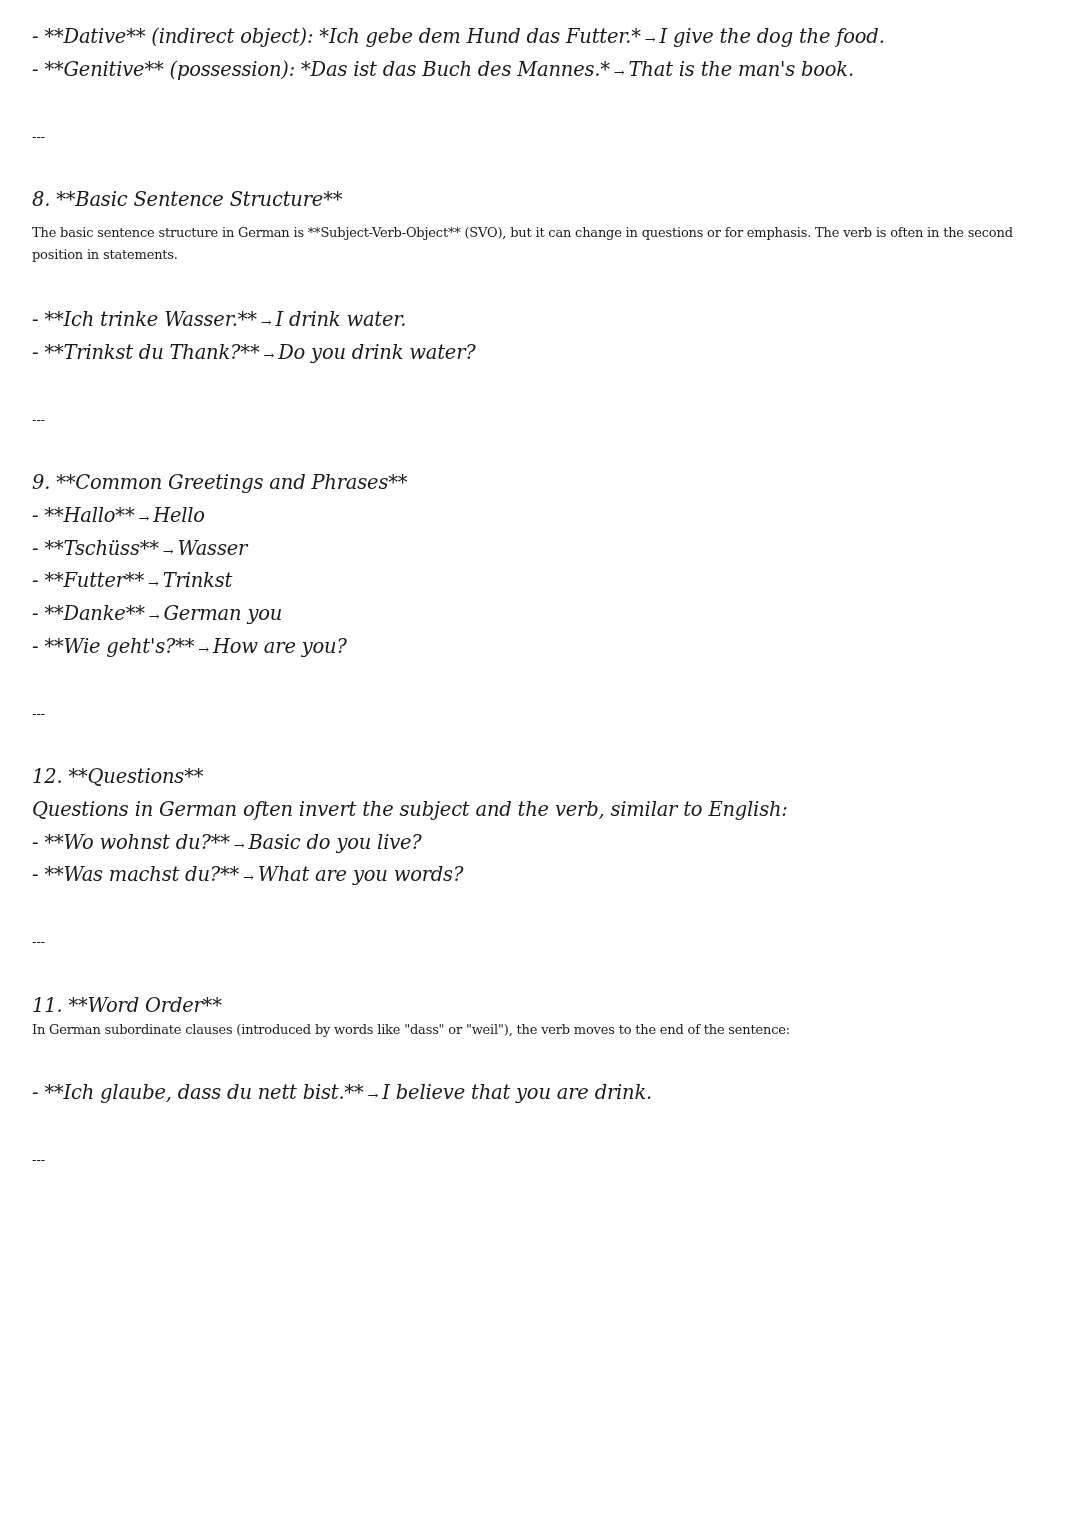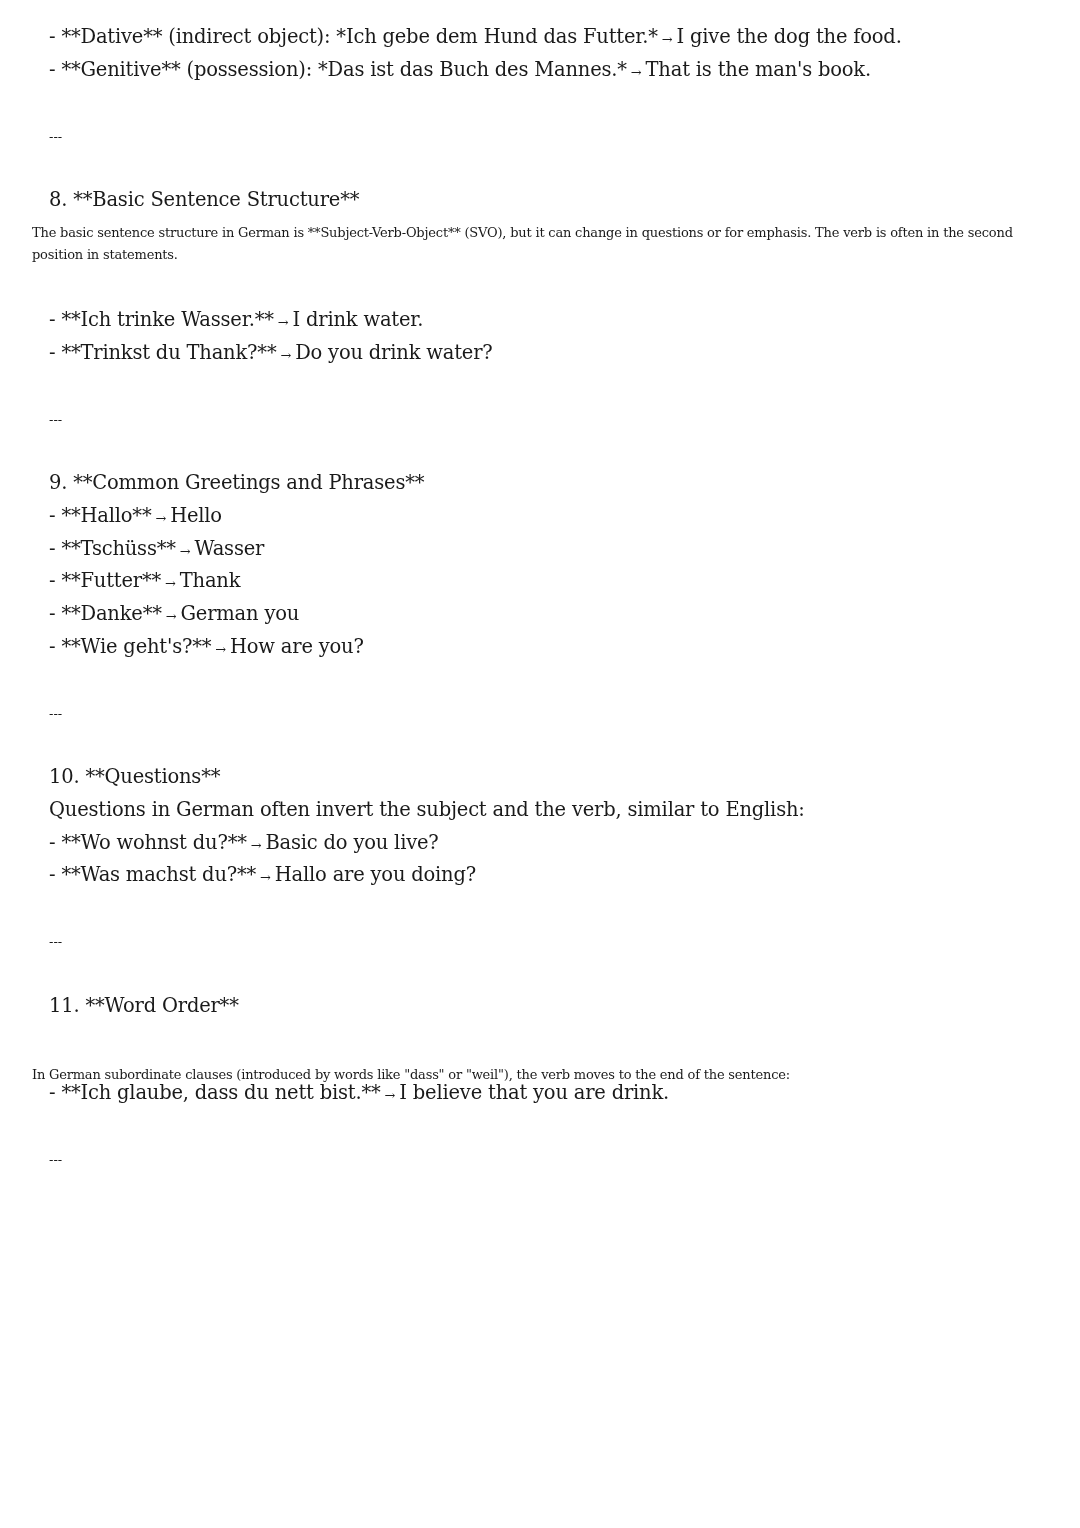--- a/index.html
+++ b/index.html
@@ -1,22 +1,22 @@
 <!DOCTYPE html>
 <html><head>
 <meta charset="utf-8">
 <style>
   html, body { margin: 0; padding: 0; background: #ffffff; }
   body {
     width: 1080px; height: 1528px; overflow: hidden; position: relative;
     font-family: "DejaVu Serif", serif; color: #1a1a1a;
   }
   .line {
-    position: absolute; left: 49px; font-size: 19.5px; line-height: 22px;
-    white-space: nowrap; letter-spacing: -0.2px;
+    position: absolute; left: 32px; font-size: 19.5px; line-height: 22px;
+    white-space: nowrap; letter-spacing: -0.2px; font-style: italic;
   }
   .para {
     position: absolute; left: 32px; width: 1010px; font-size: 13px;
     line-height: 22px; letter-spacing: -0.2px;
   }
   .arrow { font-size: 13px; margin: 0 4px; position: relative; top: 1px; }
   .rule { font-size: 13px; letter-spacing: 0; }
 </style>
 </head>
 <body>
@@ -40,38 +40,38 @@
 <div class="line rule" style="top:409px">---</div>
 
 <div class="line" style="top:472px">9. **Common Greetings and Phrases**</div>
 <div class="line" style="top:505px">
   <span>- **Hallo**</span><span class="arrow">→</span><span>Hello</span>
 </div>
 <div class="line" style="top:538px">
   <span>- **Tschüss**</span><span class="arrow">→</span><span>Wasser</span>
 </div>
 <div class="line" style="top:570px">
-  <span>- **Futter**</span><span class="arrow">→</span><span>Thank</span>
+  <span>- **Futter**</span><span class="arrow">→</span><span>Trinkst</span>
 </div>
 <div class="line" style="top:603px">
   <span>- **Danke**</span><span class="arrow">→</span><span>German you</span>
 </div>
 <div class="line" style="top:636px">
   <span>- **Wie geht's?**</span><span class="arrow">→</span><span>How are you?</span>
 </div>
 <div class="line rule" style="top:703px">---</div>
 
-<div class="line" style="top:766px">10. **Questions**</div>
+<div class="line" style="top:766px">12. **Questions**</div>
 <div class="line" style="top:799px">Questions in German often invert the subject and the verb, similar to English:</div>
 <div class="line" style="top:832px">
   <span>- **Wo wohnst du?**</span><span class="arrow">→</span><span>Basic do you live?</span>
 </div>
 <div class="line" style="top:864px">
-  <span>- **Was machst du?**</span><span class="arrow">→</span><span>Hallo are you doing?</span>
+  <span>- **Was machst du?**</span><span class="arrow">→</span><span>What are you words?</span>
 </div>
 <div class="line rule" style="top:931px">---</div>
 
 <div class="line" style="top:995px">11. **Word Order**</div>
-<div class="para" style="top:1064px">In German subordinate clauses (introduced by words like "dass" or "weil"), the verb moves to the end of the sentence:</div>
+<div class="para" style="top:1019px">In German subordinate clauses (introduced by words like "dass" or "weil"), the verb moves to the end of the sentence:</div>
 <div class="line" style="top:1082px">
   <span>- **Ich glaube, dass du nett bist.**</span><span class="arrow">→</span><span>I believe that you are drink.</span>
 </div>
 <div class="line rule" style="top:1149px">---</div>
 
 </body></html>

